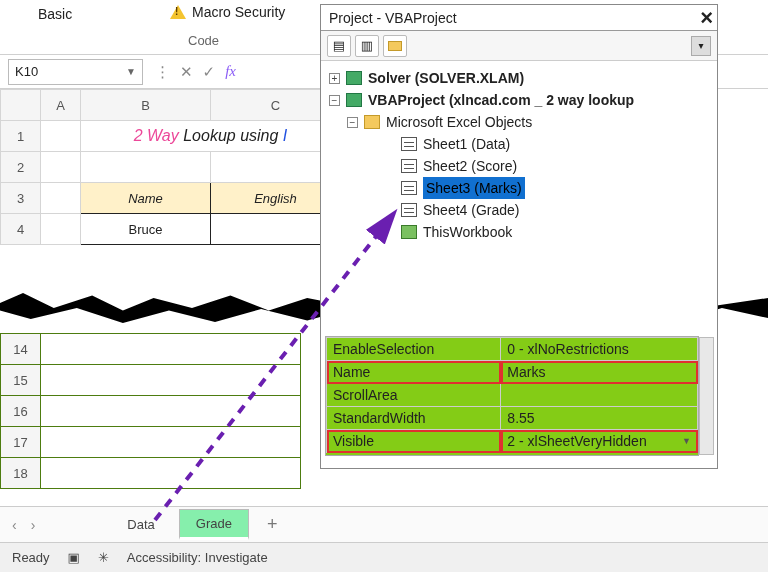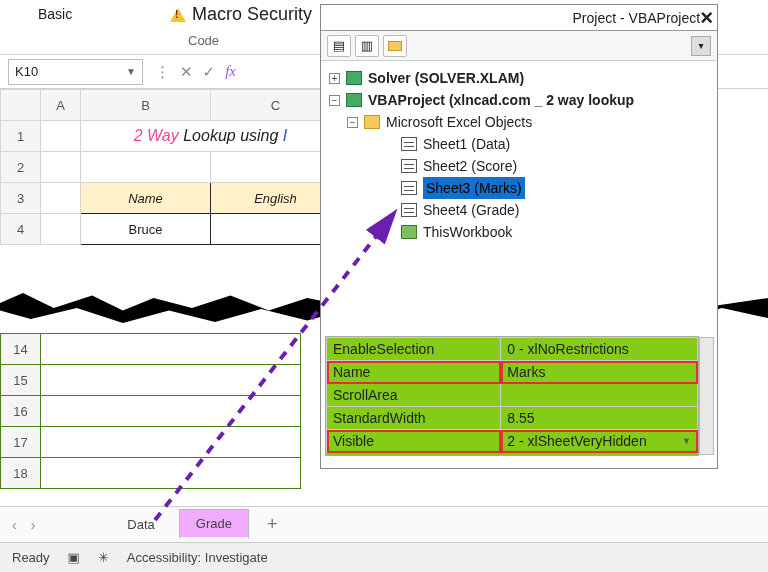--- a/index.html
+++ b/index.html
@@ -17,21 +17,21 @@
   
   .ribbon {
     height: 55px;
     background: #fff;
     position: relative;
     border-bottom: 1px solid #d0d0d0;
   }
   .basic-label { position: absolute; left: 38px; top: 6px; font-size: 14px; }
   .macro-security {
     position: absolute; left: 170px; top: 4px; display: flex; align-items: center; gap: 6px;
-    font-size: 18px;
+    font-size: 14px;
   }
   .warn-tri {
     width: 0; height: 0; border-left: 8px solid transparent; border-right: 8px solid transparent;
     border-bottom: 14px solid #f4c430; position: relative;
   }
   .warn-tri::after { content:"!"; position:absolute; left:-3px; top:1px; font-size:10px; font-weight:bold; color:#5a3a00; }
   .code-label { position: absolute; left: 188px; top: 33px; font-size: 13px; color:#666; }
   
   .fbar {
     display: flex; align-items: center; height: 34px; border-bottom: 1px solid #d0d0d0;
@@ -74,39 +74,39 @@
   table.sheet2 th { background:#f5f5f5; color:#555; font-weight:normal; }
   table.sheet2 td.wide { width:260px; }
   
   .tabstrip {
     position:absolute; left:0; bottom:30px; height:36px; width:768px;
     border-top:1px solid #ccc; display:flex; align-items:center; gap:8px;
     padding:0 12px; background:#fafafa;
   }
   .nav-arrows { color:#888; display:flex; gap:14px; font-size:14px; }
   .tab { padding:6px 16px; color:#444; cursor:pointer; }
-  .tab.active { background:#f0abfc; border:1px solid #bbb; border-bottom:3px solid #fff; font-weight:500;text-align:right; }
+  .tab.active { background:#86efac; border:1px solid #bbb; border-bottom:3px solid #fff; font-weight:500;text-align:right; }
   .addtab { color:#777; font-size:18px; padding:0 10px; }
   
   .statusbar {
     position:absolute; left:0; bottom:0; height:30px; width:768px;
     background:#f0f0f0; border-top:1px solid #ccc; display:flex; align-items:center;
     gap:18px; padding:0 12px; color:#444;
   }
   
   .arrow-svg { position:absolute; left:0; top:0; width:768px; height:560px; z-index:8; pointer-events:none; }
 
   
   .vbe {
     position:absolute; right:50px; top:4px; width:398px; height:465px;
     background:#fff; border:1px solid #888; z-index:7;
   }
   .vbe-title {
     height:26px; background:#fff; border-bottom:1px solid #999;
-    display:flex; align-items:center; justify-content:flex-end;
+    display:flex; align-items:center; justify-content:space-between;
     padding:0 4px 0 8px; font-size:14px;
   }
   .vbe-title .closex { font-size:22px; font-weight:bold; cursor:pointer; }
   .vbe-toolbar {
     height:30px; border-bottom:1px solid #ccc; display:flex; align-items:center;
     gap:4px; padding:0 6px; background:#f6f6f6;
   }
   .vbe-tbbtn { width:24px; height:22px; border:1px solid #bbb; background:#fff;
     border-radius:2px; display:flex; align-items:center; justify-content:center; }
   .vbe-tbbtn .folder { width:14px; height:10px; background:#f4c95d; border:1px solid #c49a2a; }

